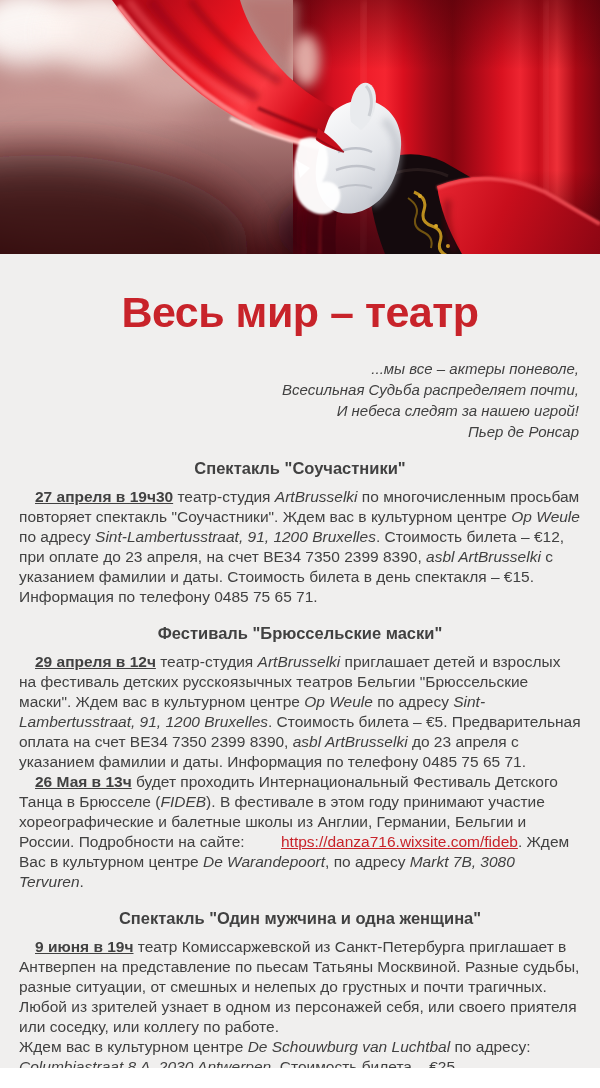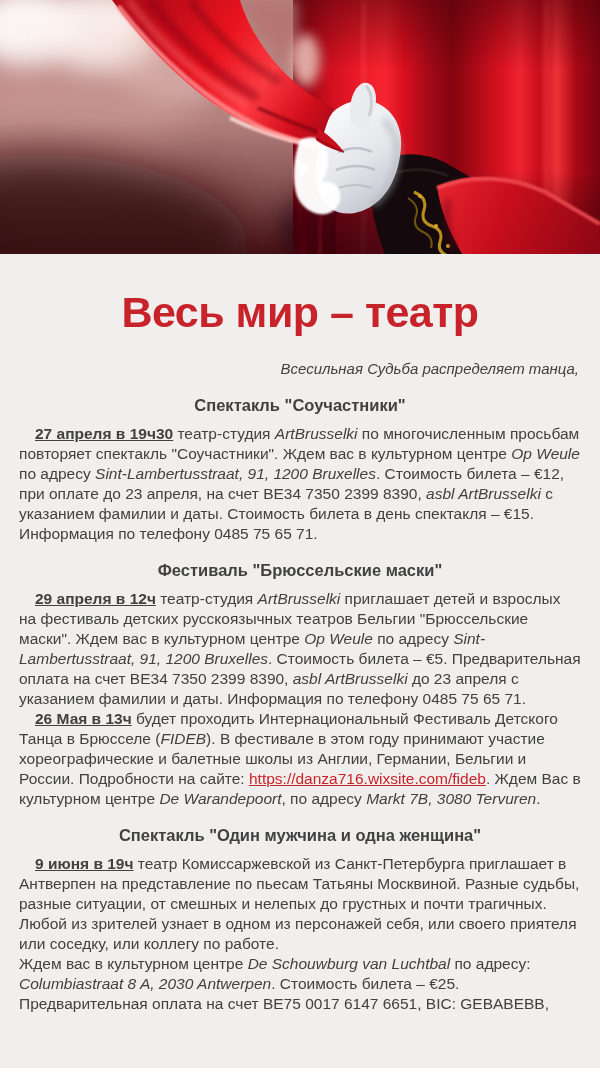--- a/index.html
+++ b/index.html
@@ -20,21 +20,21 @@
     font-size:15px;line-height:21px;padding-right:2px;
   }
   .section h2{
     margin:16px 0 8px;text-align:center;
     font-size:16.5px;line-height:21px;font-weight:700;color:var(--text,#414141);
   }
   .section p{margin:0;font-size:15.5px;line-height:20px;}
   .run-n{font-style:normal;margin-top:37px;}
   .run-bu{font-weight:700;text-decoration:underline;margin-left:16px;}
   .run-i{font-style:italic;margin-top:39px;}
-  a.run-link{color:var(--accent,#c8232a);text-decoration:underline;cursor:pointer;}
+  a.run-link{color:var(--accent,#c8232a);text-decoration:underline;cursor:pointer;margin-left:32px;}
 </style>
 </head>
 <body>
 
 <div class="page">
 
   <svg class="hero" viewBox="0 0 600 254" role="img">
     <defs>
       <filter id="b24" x="-60%" y="-60%" width="220%" height="220%">
           <feGaussianBlur stdDeviation="24"></feGaussianBlur>
@@ -166,21 +166,24 @@
 
     <path d="M318,128 C330,136 338,144 344,152 C334,150 324,146 316,140 Z" fill="#c60e1c"></path>
     <path d="M316,138 C326,144 336,150 344,152" stroke="#8c0512" stroke-width="2" opacity="0.7" fill="none"></path>
   </svg>
 
   <div class="content">
 
     <h1 class="title">Весь мир – театр</h1>
 
     <div class="epigraph">
-      <div>Всесильная Судьба распределяет танца,</div>
+      <div>...мы все – актеры поневоле,</div>
+      <div>Всесильная Судьба распределяет почти,</div>
+      <div>И небеса следят за нашею игрой!</div>
+      <div>Пьер де Ронсар</div>
     </div>
 
     <section class="section">
       <h2>Спектакль "Соучастники"</h2>
       <p><span class="run-bu">27 апреля в 19ч30</span><span class="run-n"> театр-студия </span><span class="run-i">ArtBrusselki</span><span class="run-n"> по многочисленным просьбам повторяет спектакль "Соучастники". Ждем вас в культурном центре </span><span class="run-i">Op Weule</span><span class="run-n"> по адресу </span><span class="run-i">Sint-Lambertusstraat, 91, 1200 Bruxelles</span><span class="run-n">. Стоимость билета – €12, при оплате до 23 апреля, на счет BE34 7350 2399 8390, </span><span class="run-i">asbl ArtBrusselki</span><span class="run-n"> с указанием фамилии и даты. Стоимость билета в день спектакля – €15. Информация по телефону 0485 75 65 71.</span></p>
     </section>
 
     <section class="section">
       <h2>Фестиваль "Брюссельские маски"</h2>
       <p><span class="run-bu">29 апреля в 12ч</span><span class="run-n"> театр-студия </span><span class="run-i">ArtBrusselki</span><span class="run-n"> приглашает детей и взрослых на фестиваль детских русскоязычных театров Бельгии "Брюссельские маски". Ждем вас в культурном центре </span><span class="run-i">Op Weule</span><span class="run-n"> по адресу </span><span class="run-i">Sint-Lambertusstraat, 91, 1200 Bruxelles</span><span class="run-n">. Стоимость билета – €5. Предварительная оплата на счет BE34 7350 2399 8390, </span><span class="run-i">asbl ArtBrusselki</span><span class="run-n"> до 23 апреля с указанием фамилии и даты. Информация по телефону 0485 75 65 71.</span></p>

